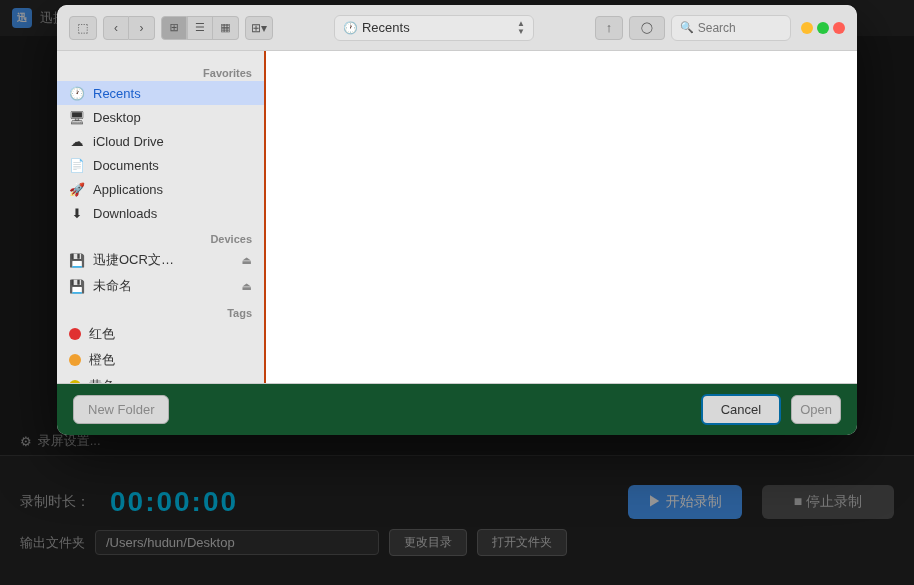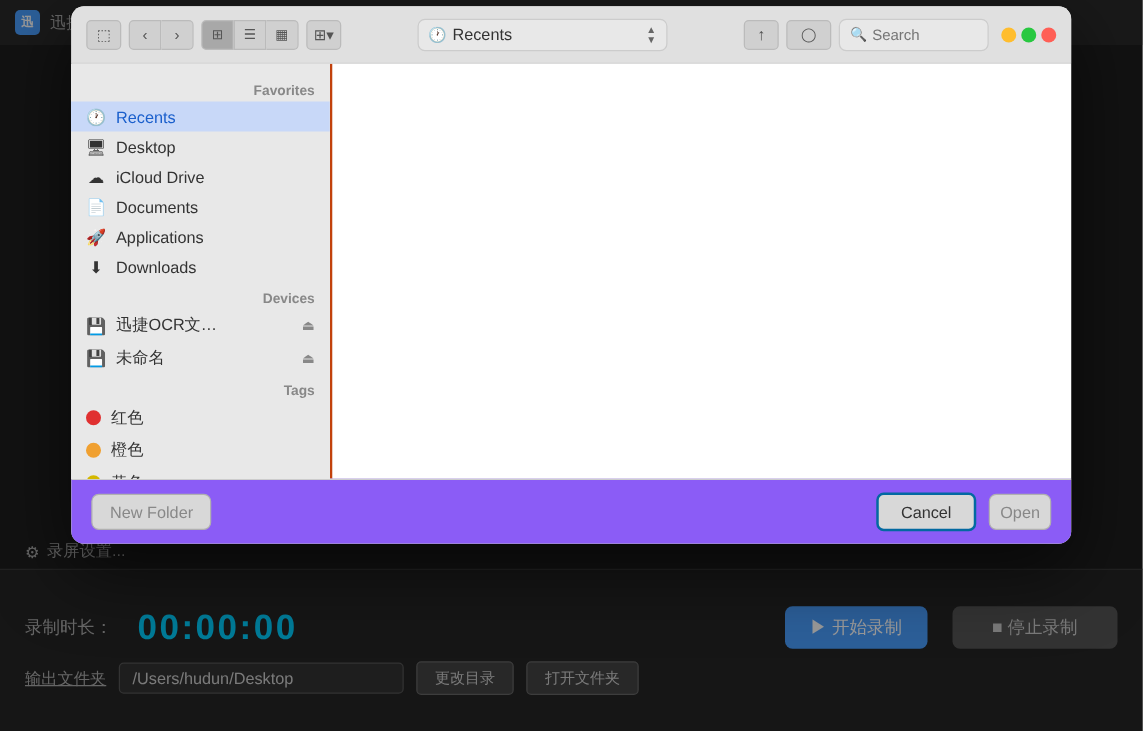--- a/index.html
+++ b/index.html
@@ -94,31 +94,30 @@
     .output-row {
       display: flex;
       align-items: center;
       gap: 10px;
     }
 
     .output-label {
       color: #aaa;
       font-size: 13px;
       min-width: 60px;
-      text-decoration: underline;
     }
 
     .output-path {
       background: #333;
       border: 1px solid #555;
       border-radius: 4px;
       padding: 4px 10px;
       color: #ccc;
       font-size: 13px;
-      width: 228px;
+      width: 284px;
     }
 
     .btn-small {
       background: #444;
       color: #ccc;
       border: 1px solid #666;
       border-radius: 4px;
       padding: 4px 14px;
       font-size: 12px;
       cursor: pointer;
@@ -370,21 +369,21 @@
     
     .dialog-main {
       flex: 1;
       background: white;
       overflow: auto;
     }
 
     
     .dialog-footer {
       height: 52px;
-      background: #8b5cf6;
+      background: #14532d;
       border-top: 1px solid #ccc;
       display: flex;
       align-items: center;
       padding: 0 16px;
       gap: 10px;
     }
 
     .btn-new-folder {
       background: #d8d8d8;
       border: 1px solid #b0b0b0;

